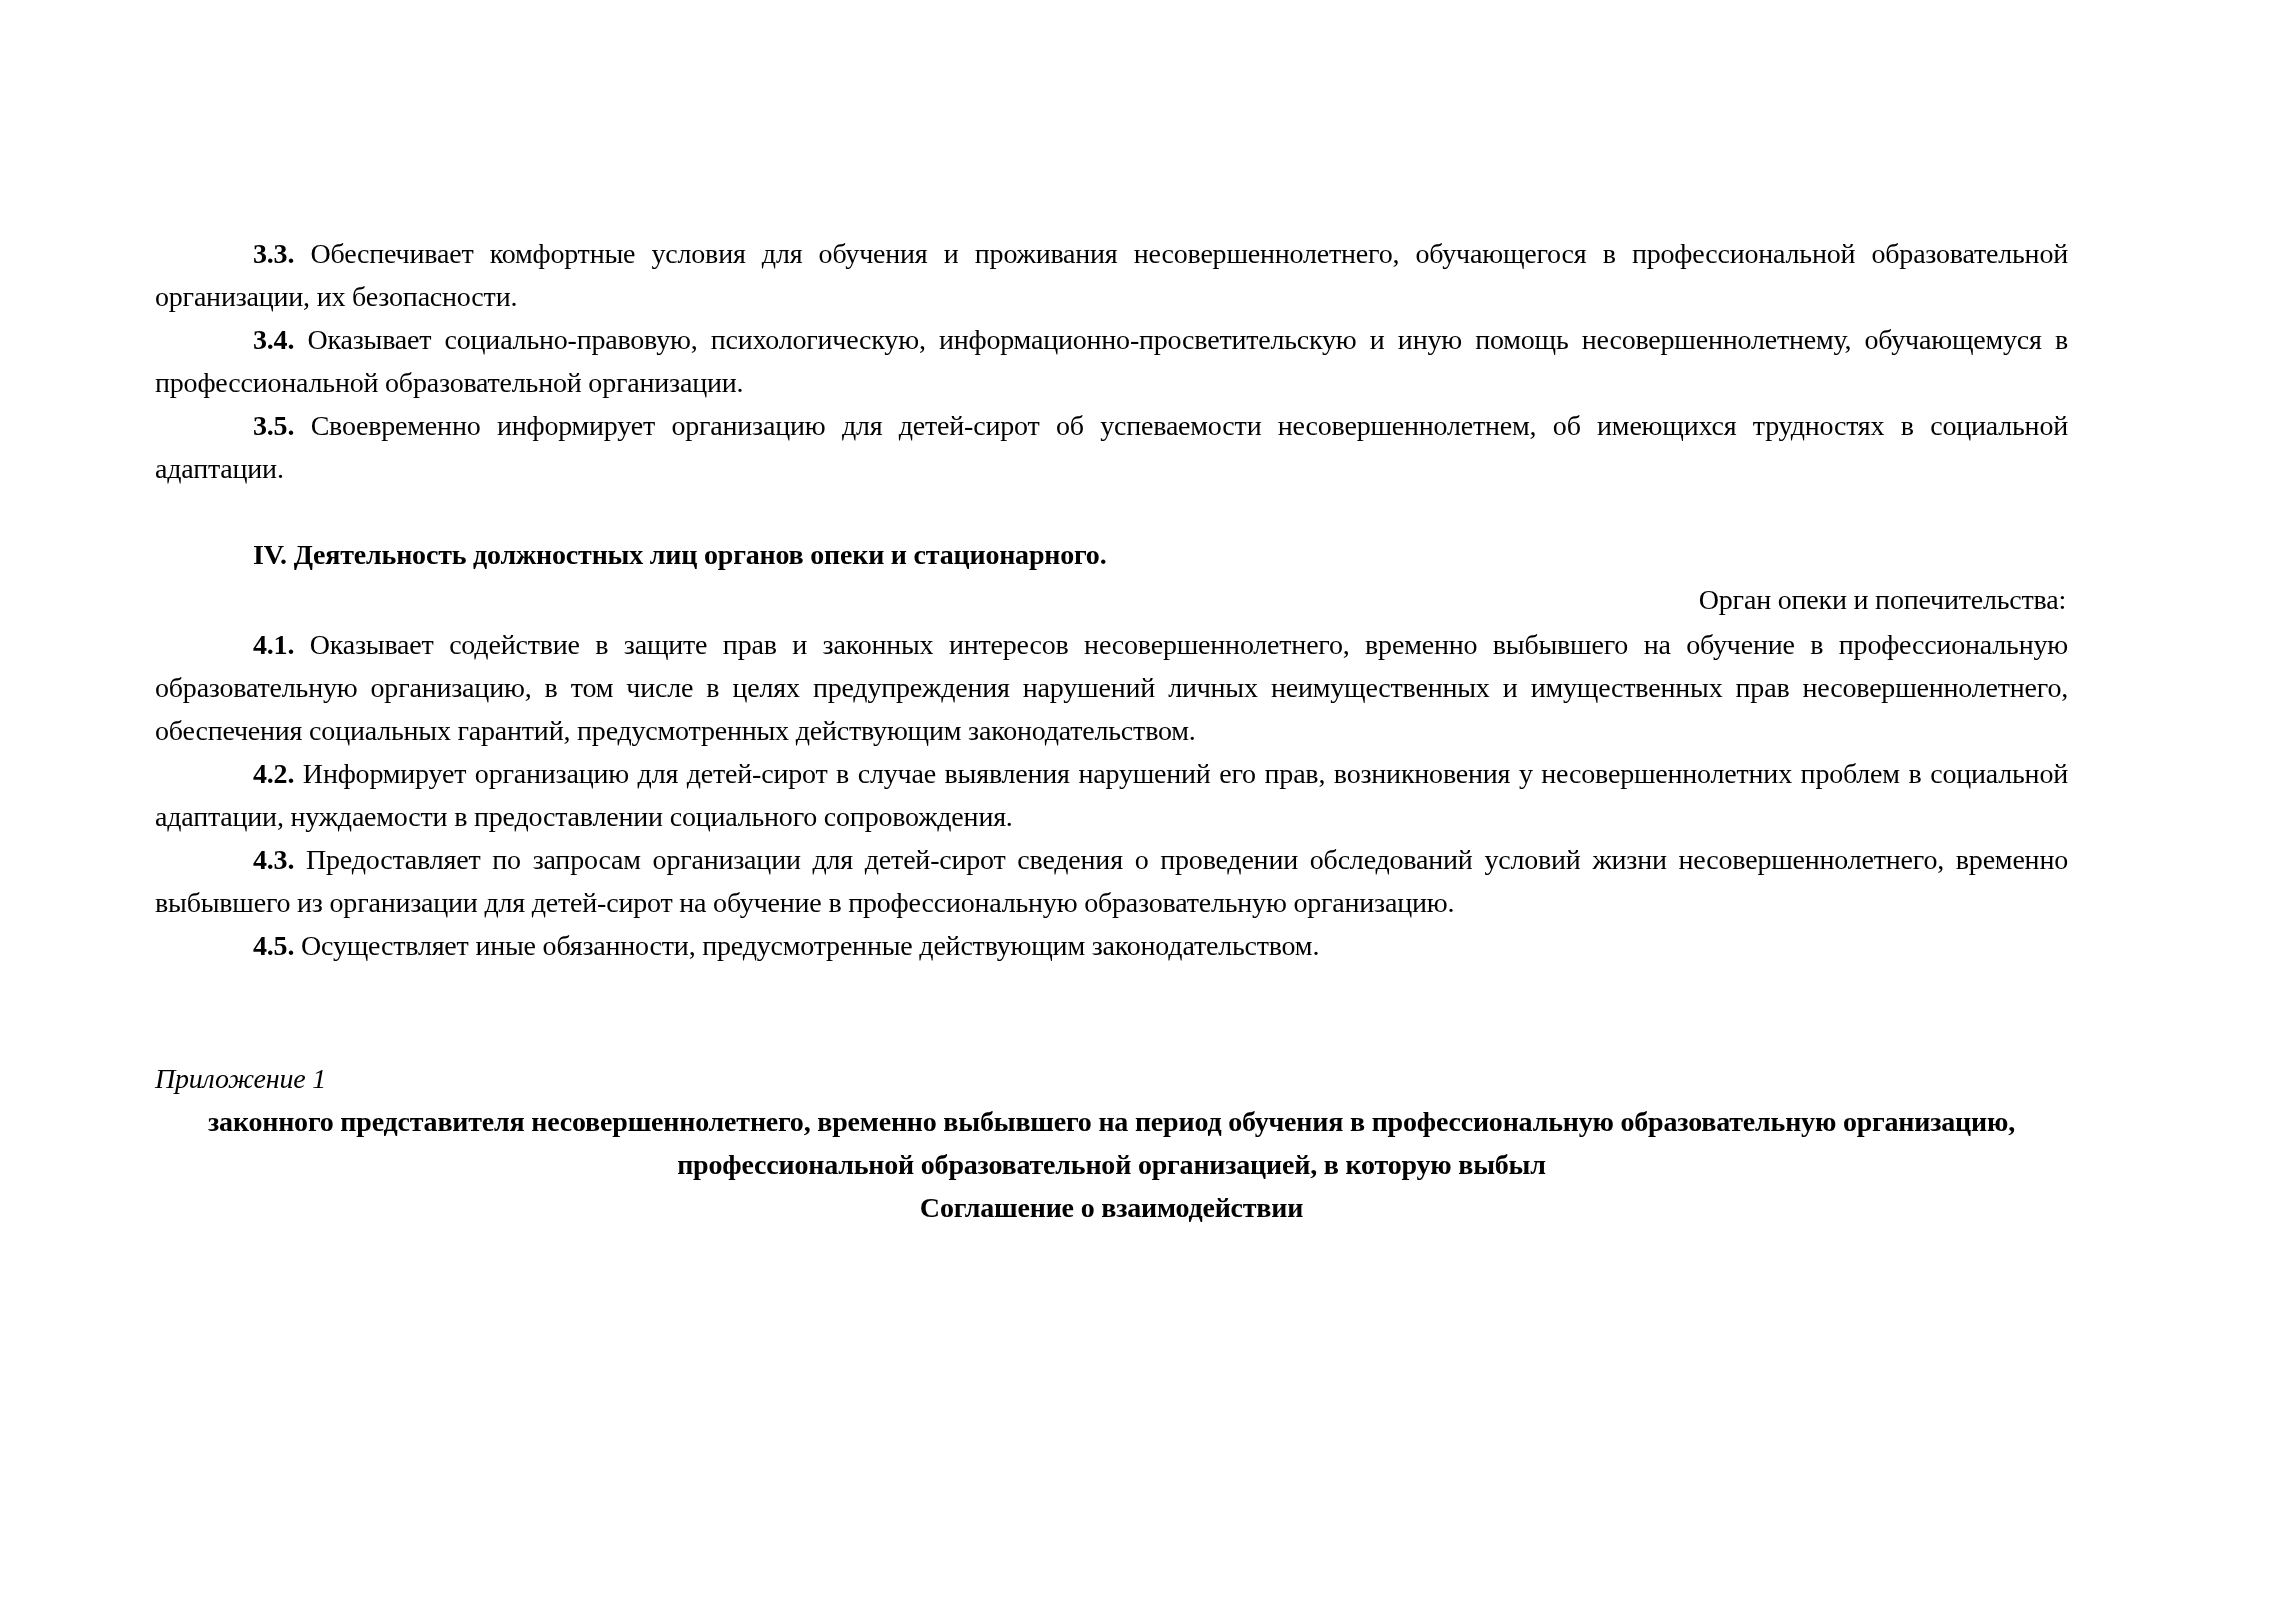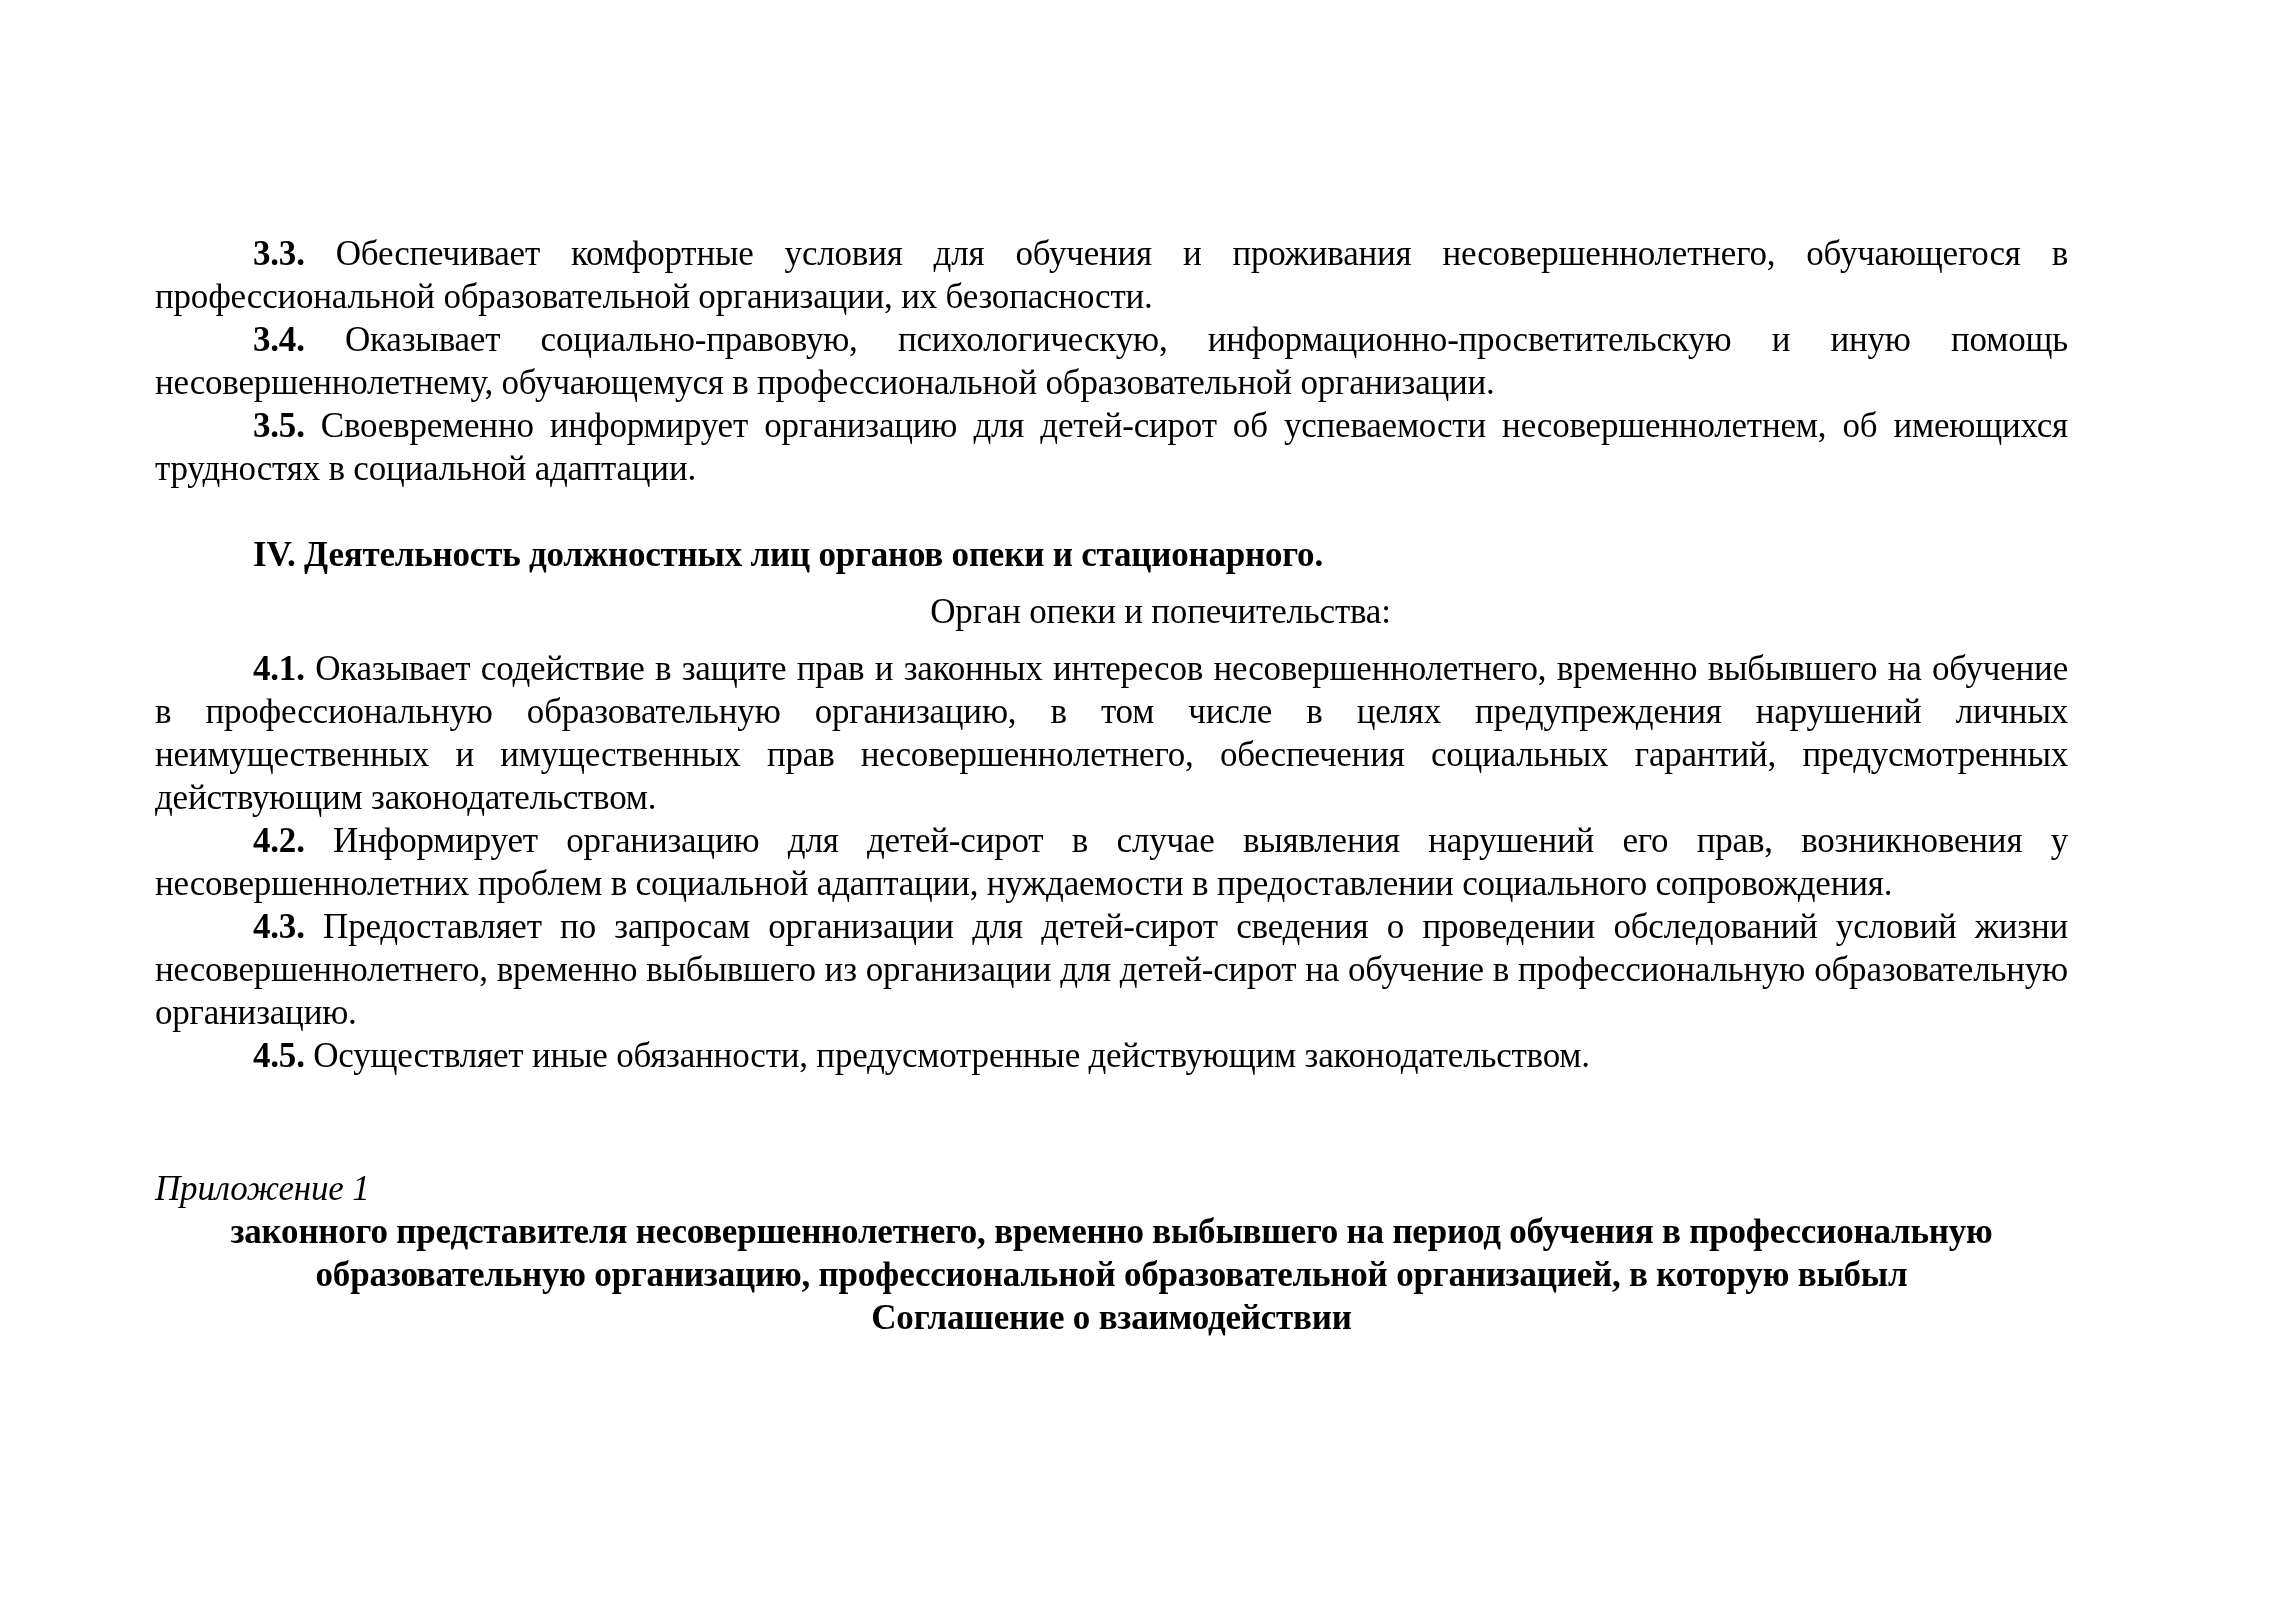--- a/index.html
+++ b/index.html
@@ -7,21 +7,21 @@
     padding: 0;
     background: #ffffff;
   }
   .page {
     position: relative;
     width: 2224px;
     height: 1621px;
     background: #ffffff;
     color: #000000;
     font-family: "Liberation Serif", "DejaVu Serif", serif;
-    font-size: 35px;
+    font-size: 28px;
     line-height: 43px;
     letter-spacing: -0.2px;
     box-sizing: border-box;
     padding: 232px 156px 0 155px;
     overflow: hidden;
   }
   .para {
     margin: 0;
     text-align: justify;
     text-indent: 98px;
@@ -29,22 +29,22 @@
   .para b {
     font-weight: bold;
   }
   .section-heading {
     margin: 43px 0 0 0;
     text-align: left;
     text-indent: 98px;
     font-weight: bold;
   }
   .intro-line {
-    margin: 14px;
-    text-align: center;
+    margin: 2px;
+    text-align: right;
     text-indent: 98px;
   }
   .appendix-label {
     margin: 90px 0 0 0;
     text-align: left;
     font-style: italic;
   }
   .agreement-title {
     margin: 0;
     text-align: center;

